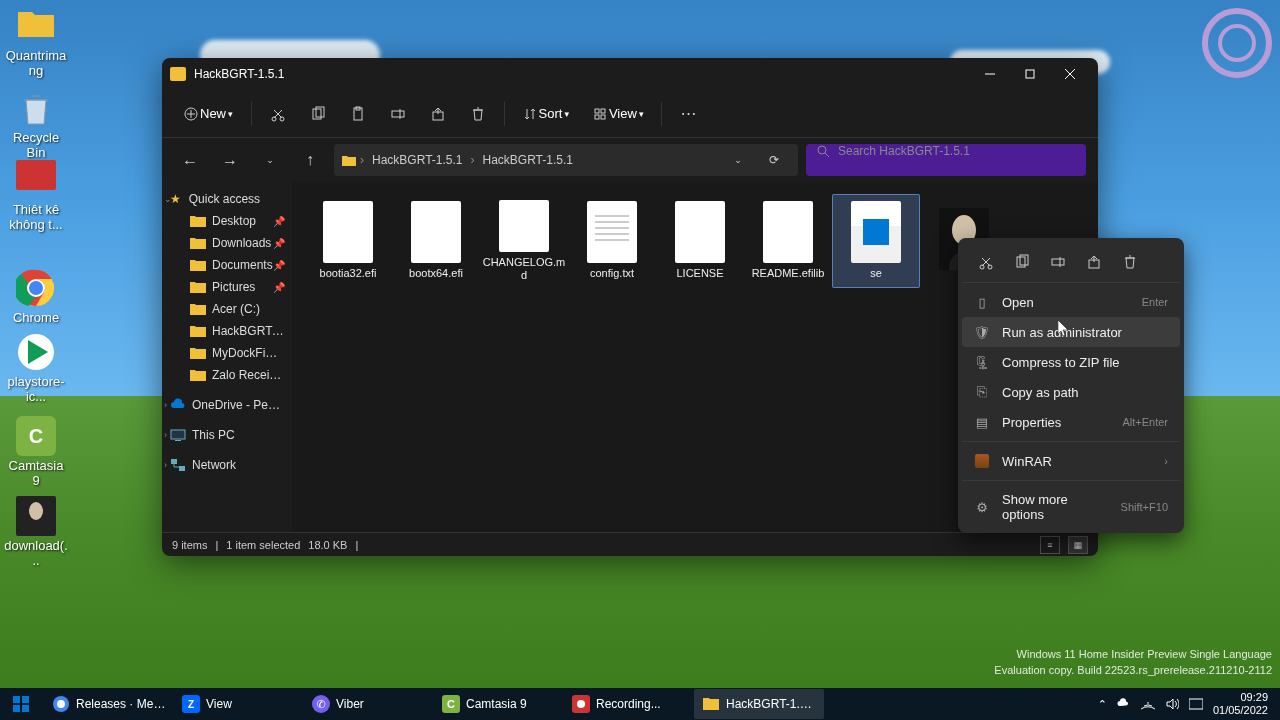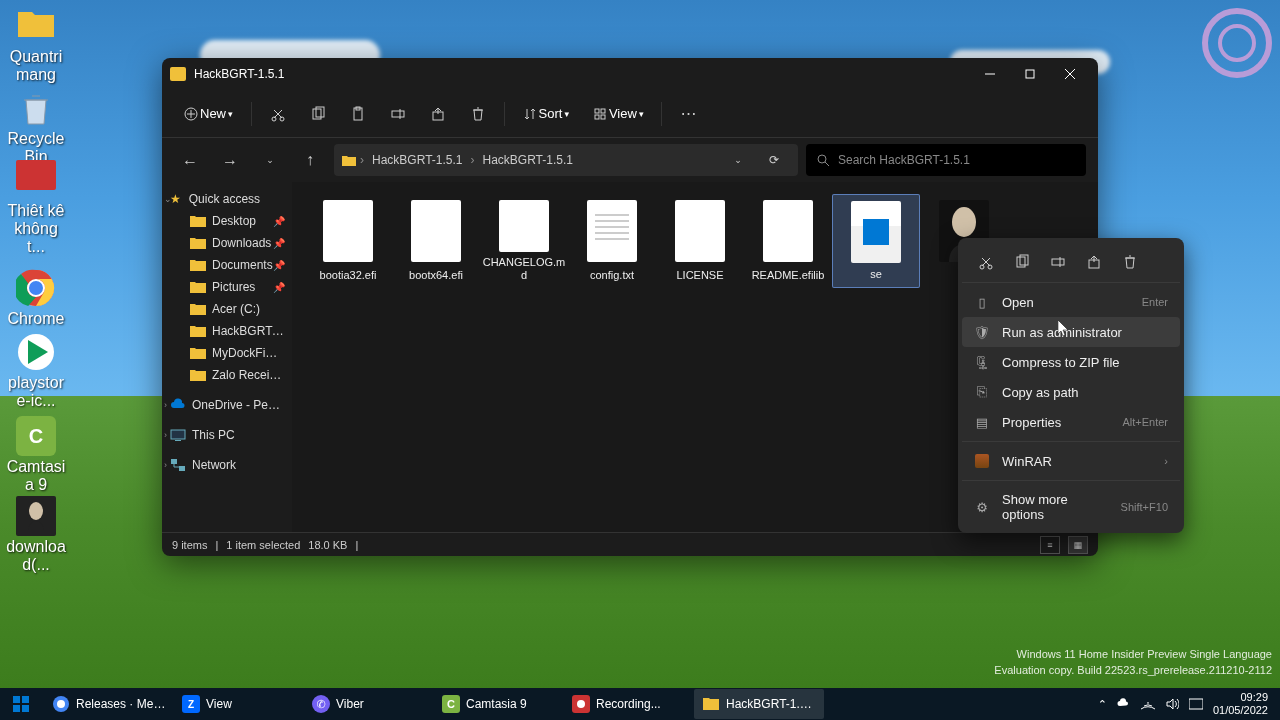--- a/index.html
+++ b/index.html
@@ -4,54 +4,54 @@
 <style>
 * { margin: 0; padding: 0; box-sizing: border-box; font-family: 'Segoe UI', sans-serif; }
 body { width: 1280px; height: 720px; overflow: hidden; position: relative; background: linear-gradient(to bottom, #3a8fd6 0%, #4a9ee0 30%, #5aabe8 45%, #4a8a3a 55%, #3a7a2a 70%, #2a6a1a 100%); }
 .desktop { position: absolute; inset: 0; }
 .sky { position: absolute; top: 0; left: 0; right: 0; height: 55%; background: linear-gradient(to bottom, #3582c4 0%, #4a9ee0 50%, #6ab8f0 100%); }
 .cloud { position: absolute; background: rgba(255,255,255,0.85); border-radius: 50px; filter: blur(2px); }
 .grass { position: absolute; bottom: 0; left: 0; right: 0; height: 45%; background: linear-gradient(to bottom, #5a9a3a 0%, #4a8a2a 40%, #3a7a1a 100%); }
 
 .desktop-icon { position: absolute; width: 64px; text-align: center; cursor: pointer; }
 .desktop-icon .icon { width: 40px; height: 40px; margin: 0 auto; }
-.desktop-icon .label { color: white; font-size: 16px; text-shadow: 1px 1px 2px rgba(0,0,0,0.8); margin-top: 2px; word-wrap: break-word; }
+.desktop-icon .label { color: white; font-size: 13px; text-shadow: 1px 1px 2px rgba(0,0,0,0.8); margin-top: 2px; word-wrap: break-word; }
 
 .watermark-logo { position: absolute; top: 8px; right: 8px; width: 70px; height: 70px; border: 6px solid #b89cd8; border-radius: 50%; display: flex; align-items: center; justify-content: center; }
 .watermark-logo::after { content: ""; width: 30px; height: 30px; border: 4px solid #b89cd8; border-radius: 50%; position: relative; }
 
 .explorer { position: absolute; top: 58px; left: 162px; width: 936px; height: 498px; background: #1c1c1c; border-radius: 8px; box-shadow: 0 8px 32px rgba(0,0,0,0.5); display: flex; flex-direction: column; }
 .titlebar { height: 32px; display: flex; align-items: center; padding: 0 8px; color: #fff; font-size: 12px; }
 .titlebar .folder-ico { width: 16px; height: 14px; background: #f0c03a; border-radius: 2px; margin-right: 8px; }
 .titlebar .title { flex: 1; }
 .win-controls { display: flex; gap: 0; }
 .win-btn { width: 40px; height: 28px; display: flex; align-items: center; justify-content: center; color: #fff; font-size: 12px; cursor: pointer; }
 
 .toolbar { height: 48px; display: flex; align-items: center; padding: 0 12px; gap: 4px; border-bottom: 1px solid #333; }
 .tbtn { width: 36px; height: 36px; display: flex; align-items: center; justify-content: center; color: #ccc; border-radius: 4px; cursor: pointer; }
 .tbtn-label { padding: 0 10px; color: #fff; font-size: 13px; border-radius: 4px; height: 36px; display: flex; align-items: center; gap: 2px; cursor: pointer; }
 .tsep { width: 1px; height: 24px; background: #333; margin: 0 4px; }
 
 .addressbar-row { height: 44px; display: flex; align-items: center; padding: 0 12px; gap: 8px; }
 .navbtn { width: 32px; height: 32px; display: flex; align-items: center; justify-content: center; color: #ccc; cursor: pointer; border-radius: 4px; }
 .addressbar { flex: 1; height: 32px; background: #2b2b2b; border-radius: 4px; display: flex; align-items: center; padding: 0 8px; color: #ccc; font-size: 12px; gap: 4px; }
 .crumb { padding: 2px 4px; cursor: pointer; }
-.searchbox { width: 280px; height: 32px; background: #000000; border-radius: 4px; display: flex; align-items: center; padding: 0 10px; color: #888; font-size: 12px; gap: 8px; }
+.searchbox { width: 280px; height: 32px; background: #4c1d95; border-radius: 4px; display: flex; padding: 0 10px; color: #888; font-size: 12px; gap: 8px; }
 
 .main-area { flex: 1; display: flex; overflow: hidden; }
 .sidebar { width: 130px; background: #1c1c1c; padding: 6px 0; overflow-y: auto; font-size: 12px; color: #ddd; }
 .side-item { display: flex; align-items: center; padding: 4px 8px 4px 16px; gap: 6px; cursor: pointer; position: relative; }
 .side-item .ico { width: 16px; height: 14px; flex-shrink: 0; }
 .side-item .pin { position: absolute; right: 6px; color: #888; font-size: 10px; }
 .side-item.level0 { padding-left: 8px; font-weight: 500; }
 .side-item.level1 { padding-left: 28px; }
 .chev { position: absolute; left: 2px; color: #888; font-size: 9px; }
 
 .content { flex: 1; background: #191919; padding: 12px; display: flex; flex-wrap: wrap; align-content: flex-start; gap: 0; }
-.file-item { width: 88px; height: 94px; display: flex; flex-direction: column; align-items: center; justify-content: space-between; padding: 6px 2px; cursor: pointer; border-radius: 2px; }
+.file-item { width: 88px; height: 94px; display: flex; flex-direction: column; align-items: center; justify-content: center; padding: 6px 2px; cursor: pointer; border-radius: 2px; }
 .file-item.selected { background: rgba(120,170,255,0.25); border: 1px solid rgba(120,170,255,0.6); }
 .file-icon { width: 50px; height: 62px; background: #fff; border-radius: 2px; position: relative; }
 .file-icon.txt::before { content: ""; position: absolute; top: 14px; left: 8px; right: 8px; height: 2px; background: #ccc; box-shadow: 0 6px 0 #ccc, 0 12px 0 #ccc, 0 18px 0 #ccc, 0 24px 0 #ccc; }
 .file-icon.exe { background: linear-gradient(#fff 40%, #f0f0f0 40%); display:flex; align-items:center; justify-content:center; }
 .file-icon.exe::after { content: ""; width: 26px; height: 26px; background: #0078d4; }
 .file-icon.img { background: #222; display:flex; align-items:center; justify-content:center; overflow:hidden; }
 .file-label { color: #eee; font-size: 11px; text-align: center; margin-top: 4px; word-break: break-all; line-height: 1.2; }
 
 .statusbar { height: 24px; border-top: 1px solid #333; display: flex; align-items: center; padding: 0 10px; color: #ccc; font-size: 11px; gap: 8px; }
 .statusbar .spacer { flex: 1; }

